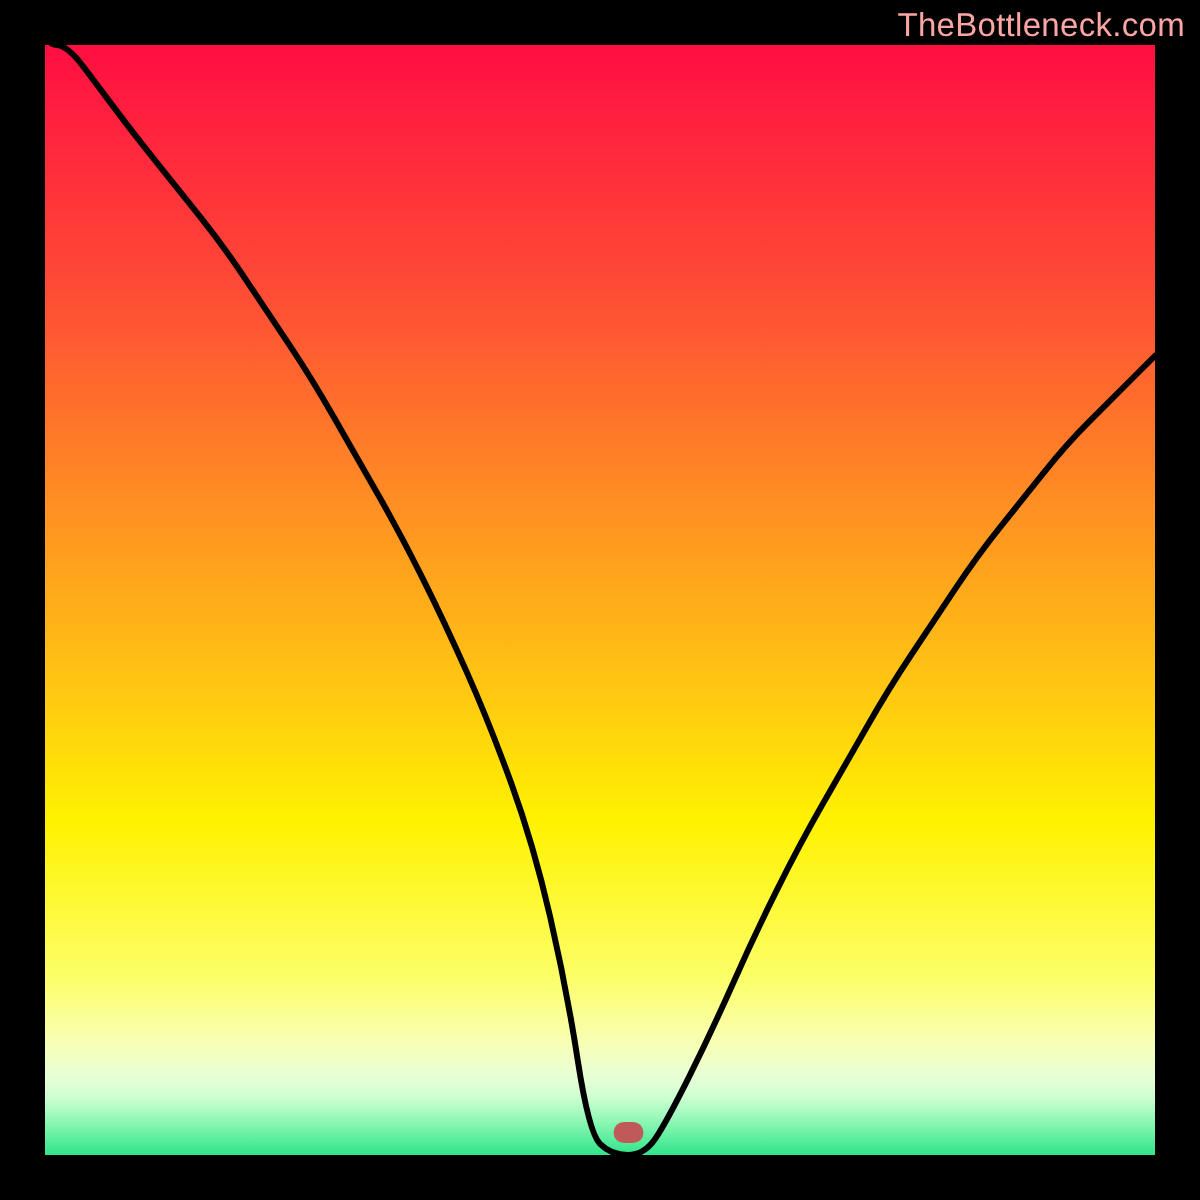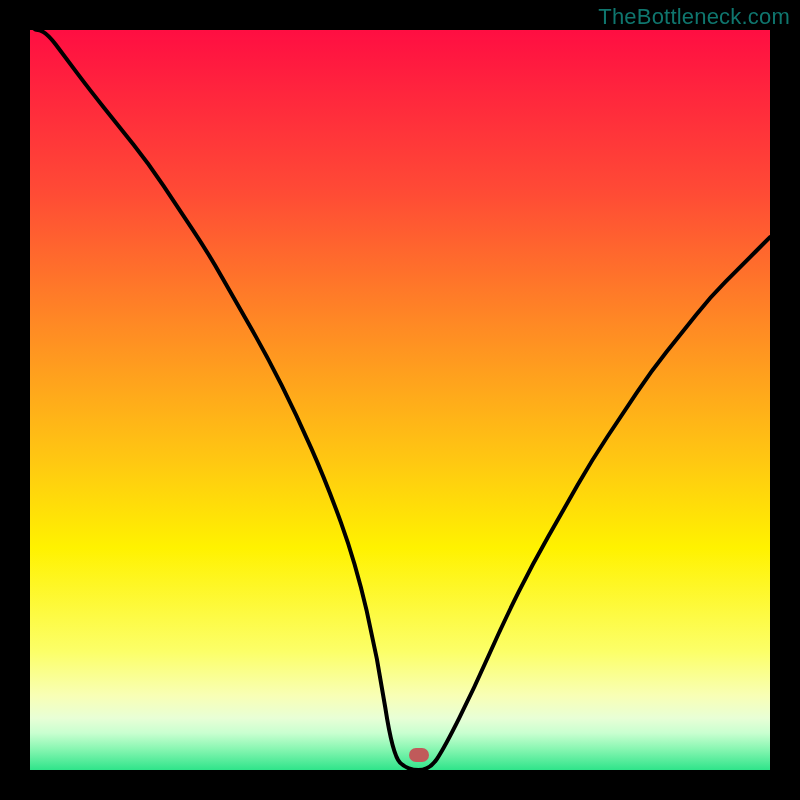--- a/index.html
+++ b/index.html
@@ -45,21 +45,21 @@
     height: 14px;
     border-radius: 7px;
     transform: translate(-50%, -50%);
   }
   .attribution {
     position: absolute;
     top: 4px;
     right: 10px;
     font-size: 22px;
     font-weight: 500;
-    color: #0f766e;
+    color: #fca5a5;
     letter-spacing: 0.2px;
   }
 </style>
 </head>
 <body>
 
 <div class="frame">
 
   <div class="plot-area">
     <svg class="gradient-bg" viewBox="0 0 740 740" preserveAspectRatio="none">

